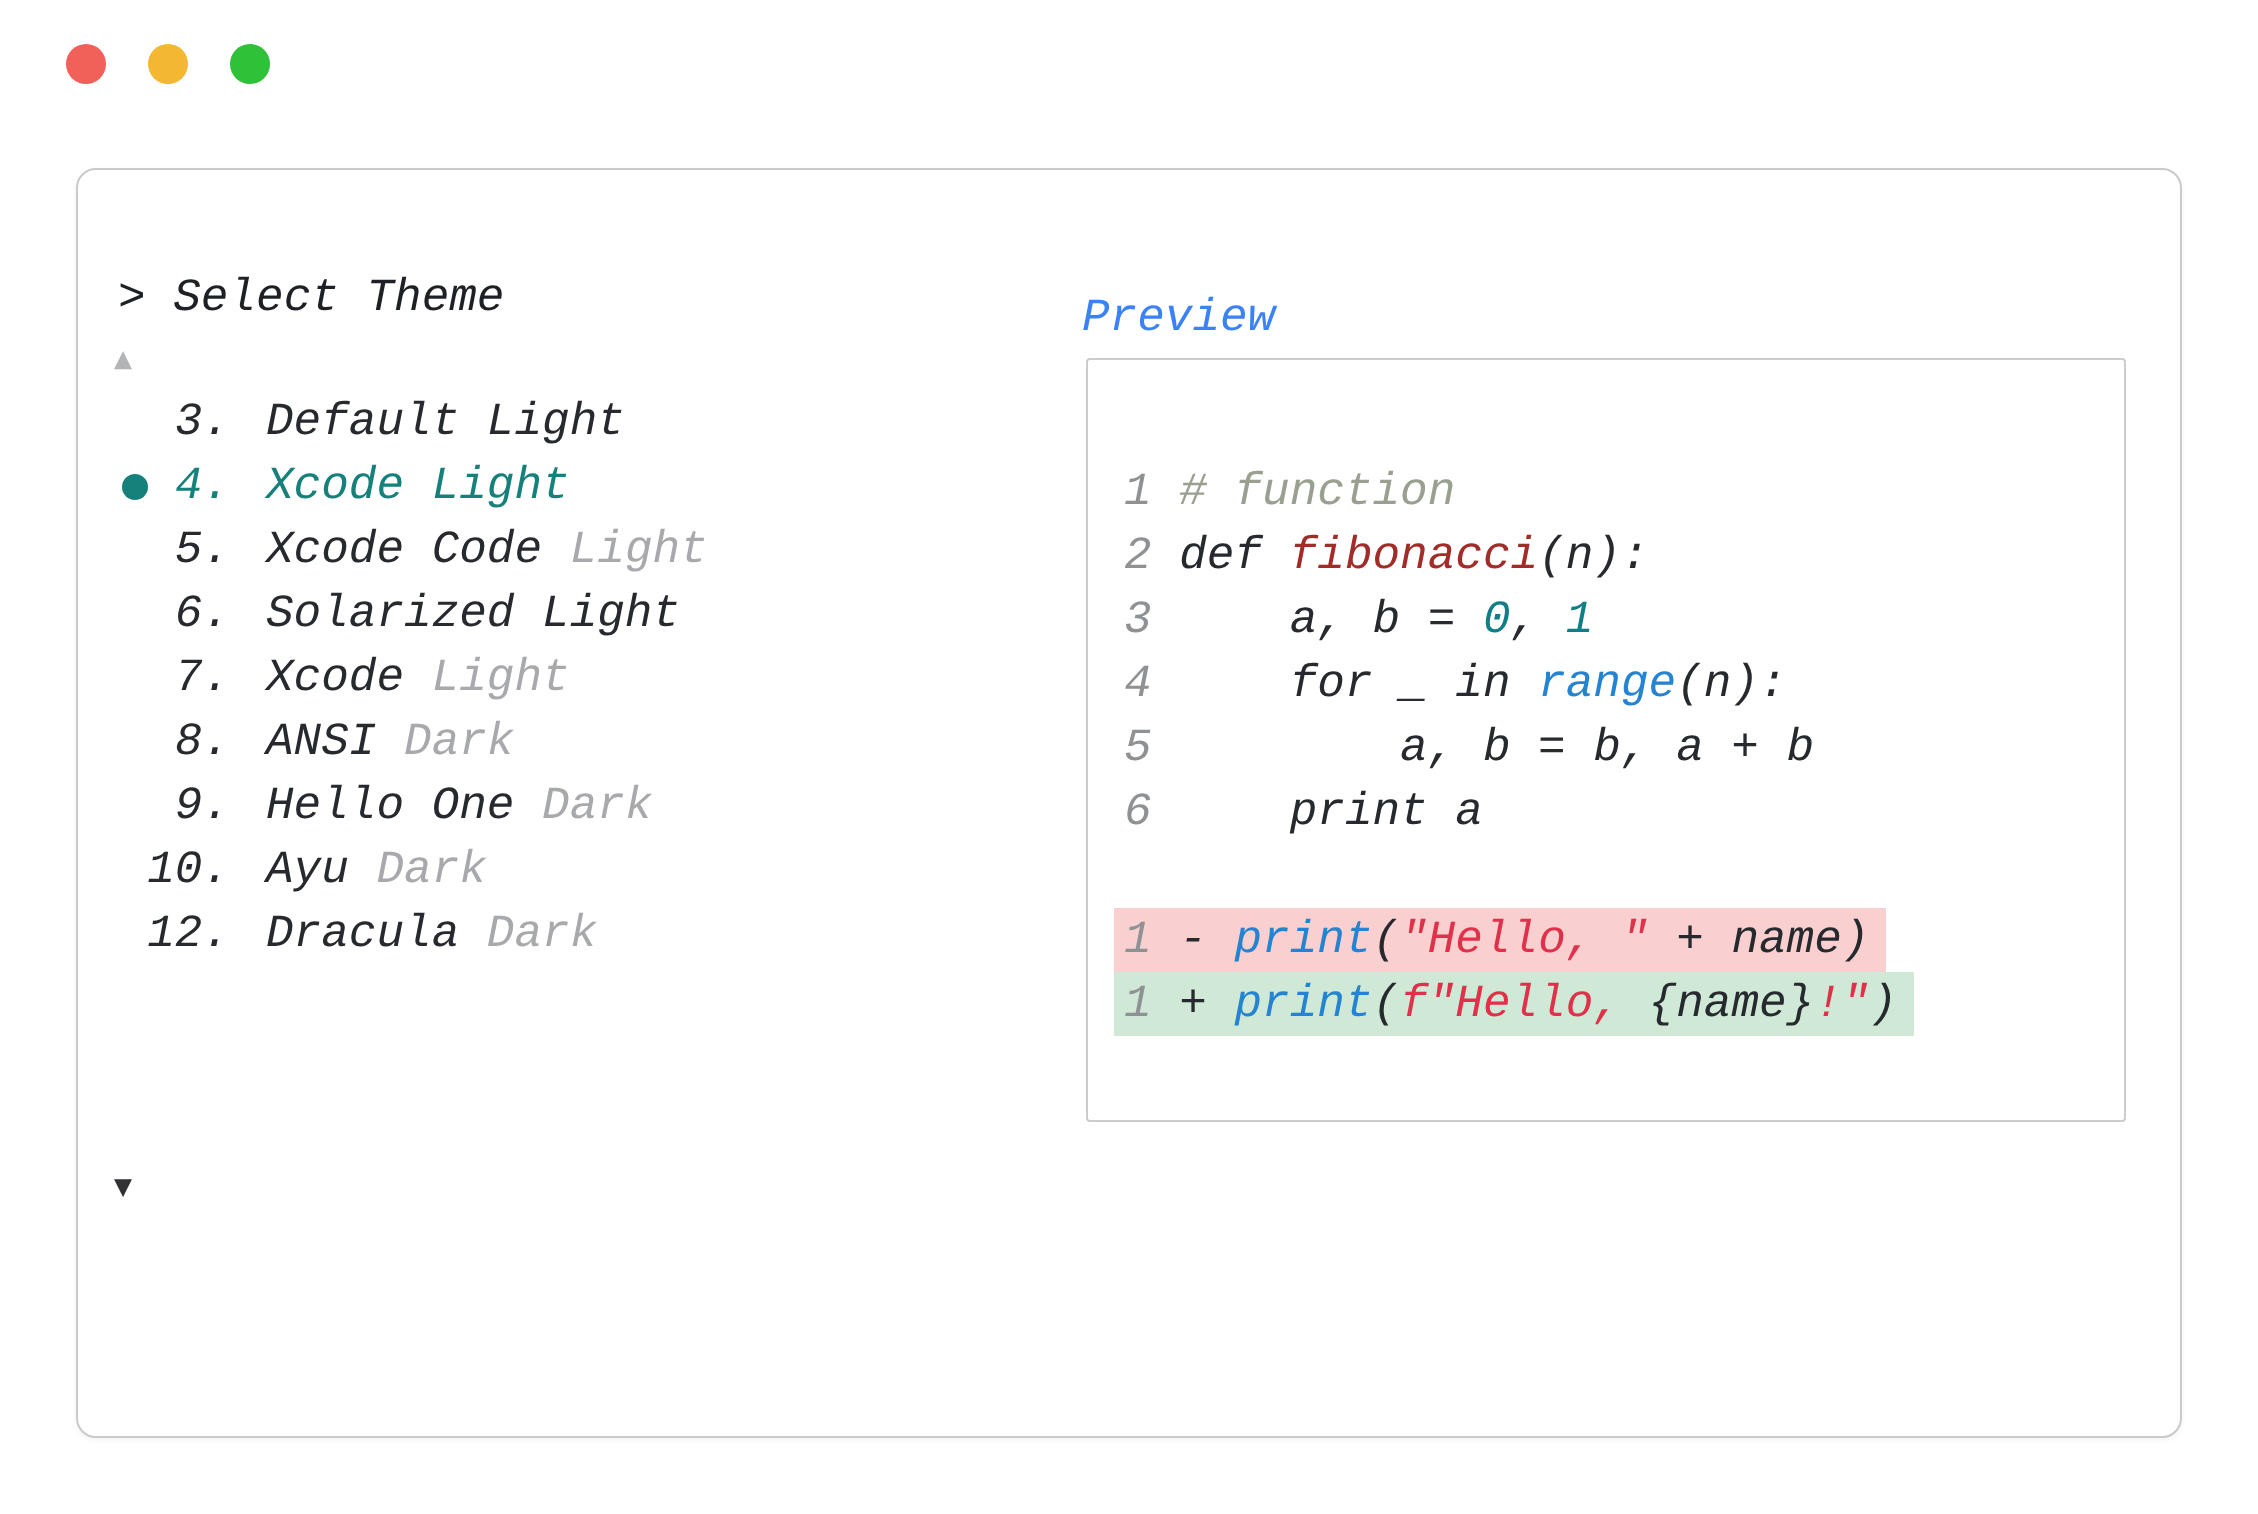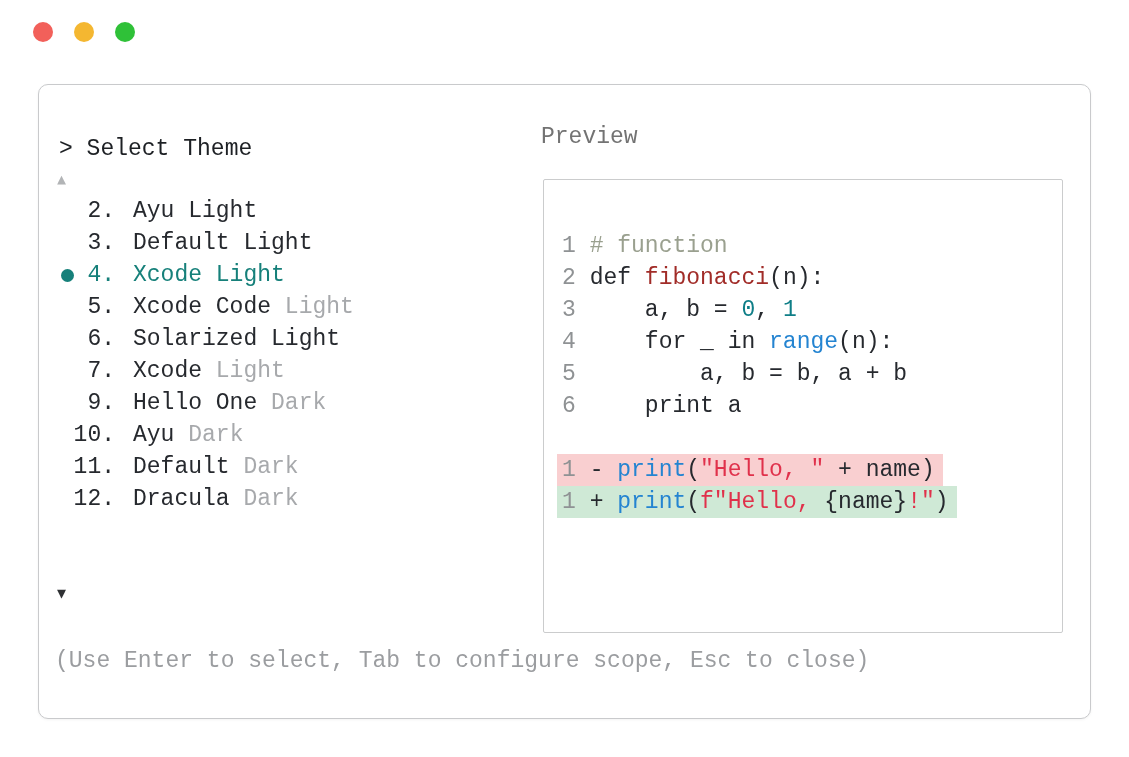--- a/index.html
+++ b/index.html
@@ -14,35 +14,36 @@
     width:1129px;height:757px;position:relative;overflow:hidden;
     font-family:"Liberation Mono","DejaVu Sans Mono",monospace;
     color:var(--text);
   }
   .traffic-lights{position:absolute;left:33px;top:22px;display:flex;gap:21px;}
   .light{width:20px;height:20px;border-radius:50%;display:inline-block;}
   .panel{
     position:absolute;left:38px;top:84px;width:1053px;height:635px;
     border:1.5px solid var(--border);border-radius:10px;background:#fff;
     box-shadow:0 1px 3px rgba(0,0,0,0.05);
+    font-style:italic;
   }
   .prompt{position:absolute;left:20px;top:48px;font-size:23px;line-height:32px;color:#1d2024;white-space:pre;}
-  .preview-label{position:absolute;left:502px;top:36px;font-size:23px;line-height:32px;color:#737373;}
+  .preview-label{position:absolute;left:502px;top:58px;font-size:23px;line-height:32px;color:#3b82f6;}
   .scroll-up{position:absolute;left:18px;top:84px;font-size:15px;line-height:20px;color:#b2b4b6;cursor:pointer;font-family:"DejaVu Sans Mono","DejaVu Sans",monospace;}
   .scroll-down{position:absolute;left:18px;top:498px;font-size:15px;line-height:20px;color:#2f3134;cursor:pointer;font-family:"DejaVu Sans Mono","DejaVu Sans",monospace;}
   .theme-list{position:absolute;left:0;top:110px;width:480px;}
   .row{position:relative;height:32px;line-height:32px;font-size:23px;white-space:pre;cursor:pointer;}
   .row .bullet{position:absolute;left:22px;top:9.5px;width:13px;height:13px;border-radius:50%;background:var(--accent);}
   .row .num{display:inline-block;width:76px;text-align:right;}
   .row .label{margin-left:18px;}
   .row .suffix-dim{color:var(--dim);}
   .row.selected .num,.row.selected .label{color:var(--accent);}
   .hint{position:absolute;left:16px;top:560px;font-size:23px;line-height:32px;color:var(--hint);white-space:pre;}
   .preview-box{
-    position:absolute;left:504px;top:94px;width:520px;height:454px;
+    position:absolute;left:504px;top:94px;width:520px;height:382px;
     border:1.5px solid #cbcccd;border-radius:2px;background:#fff;overflow:hidden;
   }
   .code{padding:50px 0 0 18px;font-size:23px;}
   .code-line{height:32px;line-height:32px;white-space:pre;}
   .gap{height:32px;}
   .linenum{color:var(--linenum);}
   .tok-plain{color:var(--text);}
   .tok-comment{color:var(--comment);}
   .tok-func{color:var(--func);}
   .tok-num{color:var(--number);}
@@ -59,33 +60,31 @@
     <span class="light" title="close" style="background: rgb(242, 96, 90);"></span>
     <span class="light" title="minimize" style="background: rgb(244, 183, 49);"></span>
     <span class="light" title="zoom" style="background: rgb(47, 193, 56);"></span>
   </div>
 
 <div class="panel">
   <div class="prompt">&gt; Select Theme</div>
   <div class="preview-label">Preview</div>
   <div class="scroll-up">▲</div>
   <div class="theme-list" id="theme-list">
-      <div class="row"><span class="num">2.</span><span class="label">Ayu Light</span></div>
       <div class="row"><span class="num">3.</span><span class="label">Default Light</span></div>
       <div class="row selected"><span class="bullet"></span><span class="num">4.</span><span class="label">Xcode Light</span></div>
       <div class="row"><span class="num">5.</span><span class="label">Xcode Code</span><span class="suffix-dim"> Light</span></div>
       <div class="row"><span class="num">6.</span><span class="label">Solarized Light</span></div>
       <div class="row"><span class="num">7.</span><span class="label">Xcode</span><span class="suffix-dim"> Light</span></div>
+      <div class="row"><span class="num">8.</span><span class="label">ANSI</span><span class="suffix-dim"> Dark</span></div>
       <div class="row"><span class="num">9.</span><span class="label">Hello One</span><span class="suffix-dim"> Dark</span></div>
       <div class="row"><span class="num">10.</span><span class="label">Ayu</span><span class="suffix-dim"> Dark</span></div>
-      <div class="row"><span class="num">11.</span><span class="label">Default</span><span class="suffix-dim"> Dark</span></div>
       <div class="row"><span class="num">12.</span><span class="label">Dracula</span><span class="suffix-dim"> Dark</span></div>
     </div>
   <div class="scroll-down">▼</div>
-  <div class="hint">(Use Enter to select, Tab to configure scope, Esc to close)</div>
 
   <div class="preview-box">
     <div class="code" id="code-block">
         <div class="code-line"><span class="linenum">1</span> <span class="tok-comment"># function</span></div>
         <div class="code-line"><span class="linenum">2</span> <span class="tok-plain">def </span><span class="tok-func">fibonacci</span><span class="tok-plain">(n):</span></div>
         <div class="code-line"><span class="linenum">3</span> <span class="tok-plain">    a, b = </span><span class="tok-num">0</span><span class="tok-plain">, </span><span class="tok-num">1</span></div>
         <div class="code-line"><span class="linenum">4</span> <span class="tok-plain">    for _ in </span><span class="tok-builtin">range</span><span class="tok-plain">(n):</span></div>
         <div class="code-line"><span class="linenum">5</span> <span class="tok-plain">        a, b = b, a + b</span></div>
         <div class="code-line"><span class="linenum">6</span> <span class="tok-plain">    print a</span></div>
         <div class="gap"></div>

